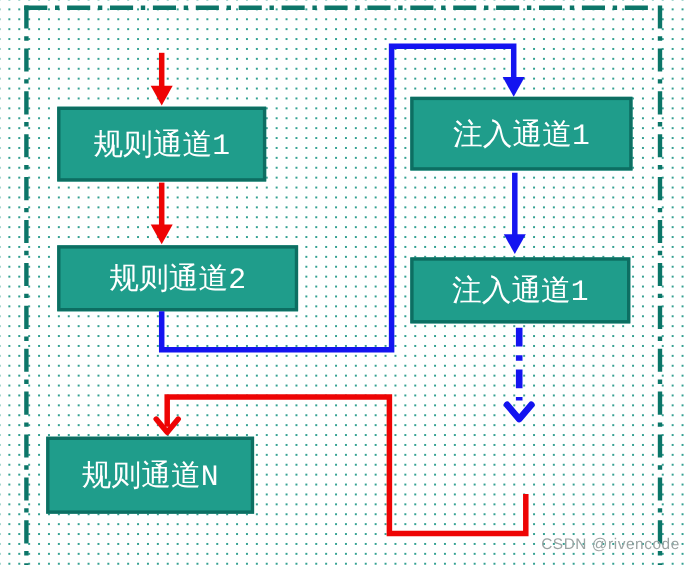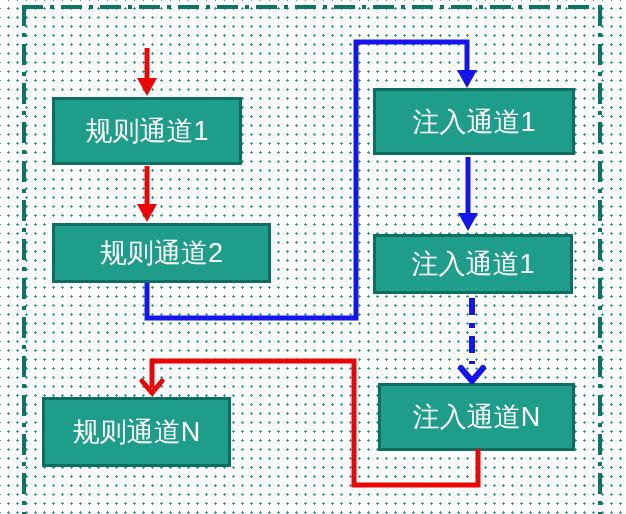--- a/index.html
+++ b/index.html
@@ -22,21 +22,21 @@
     z-index:2;
     display:flex;align-items:center;justify-content:center;
     background:var(--box-fill);
     border:3px solid var(--box-border);
     box-sizing:border-box;
     color:#ffffff;
     font-size:27px;
     text-align:center;
     white-space:nowrap;
   }
-  .node .label{pointer-events:none;}
+  .node .label{pointer-events:none;font-family:Liberation Mono, monospace;}
   .stroke-red{stroke:var(--red);fill:none;}
   .fill-red{fill:var(--red);stroke:none;}
   .stroke-blue{stroke:var(--blue);fill:none;}
   .fill-blue{fill:var(--blue);stroke:none;}
   .stroke-frame{stroke:var(--border-dash);fill:none;}
   #watermark{
     position:absolute;z-index:4;
     left:492px;top:486px;
     color:var(--watermark);
     font-size:14px;
@@ -86,18 +86,16 @@
   </div>
 
   <div class="node" style="left:373px;top:88px;width:202px;height:67px;">
     <span class="label">注入通道1</span>
   </div>
 
   <div class="node" style="left:373px;top:234px;width:200px;height:60px;">
     <span class="label">注入通道1</span>
   </div>
 
-  <div class="node" style="left:378px;top:383px;width:197px;height:68px;">
-    <span class="label">注入通道N</span>
-  </div>
 
+  <div id="watermark">CSDN @rivencode</div>
 
 </div>
 
 </body></html>

